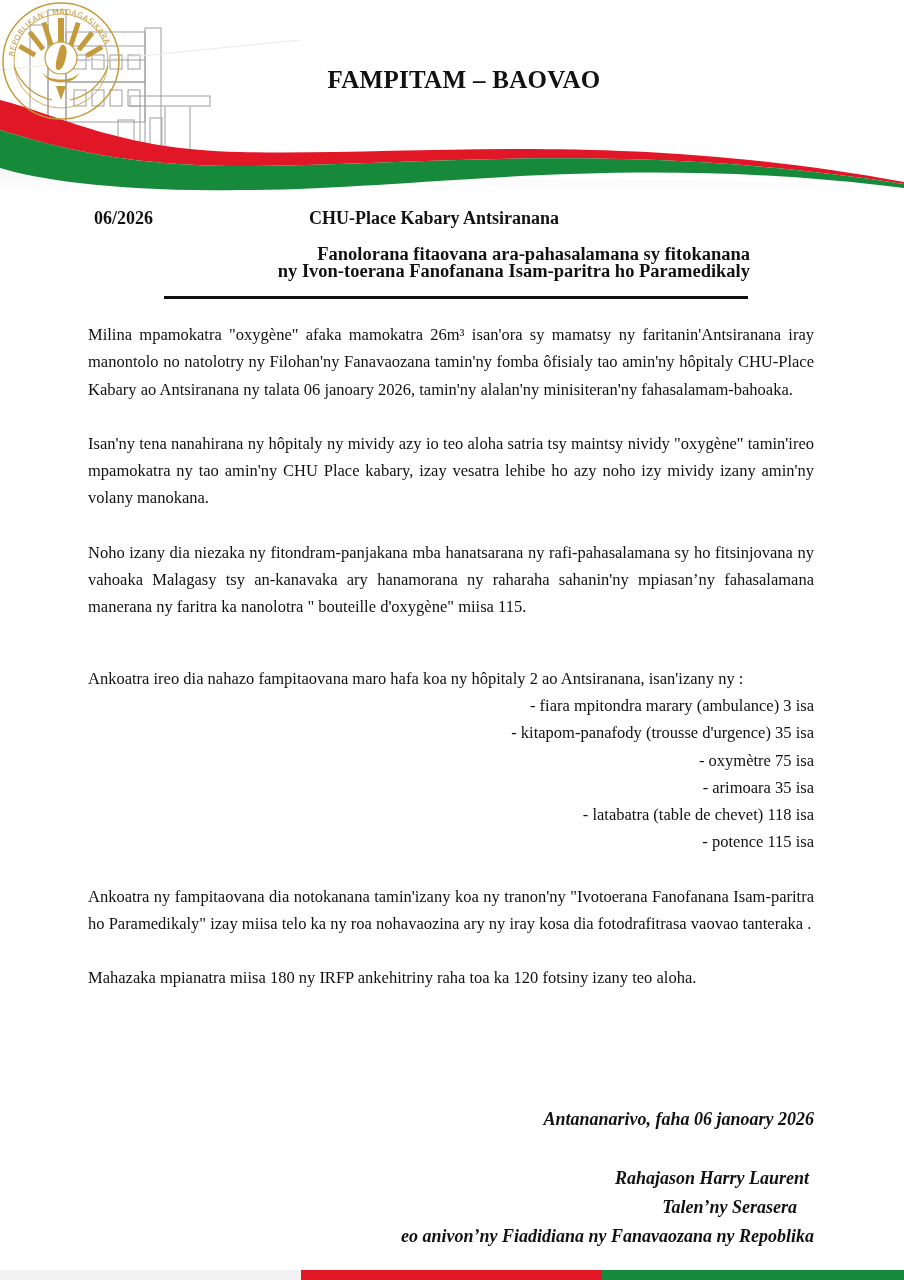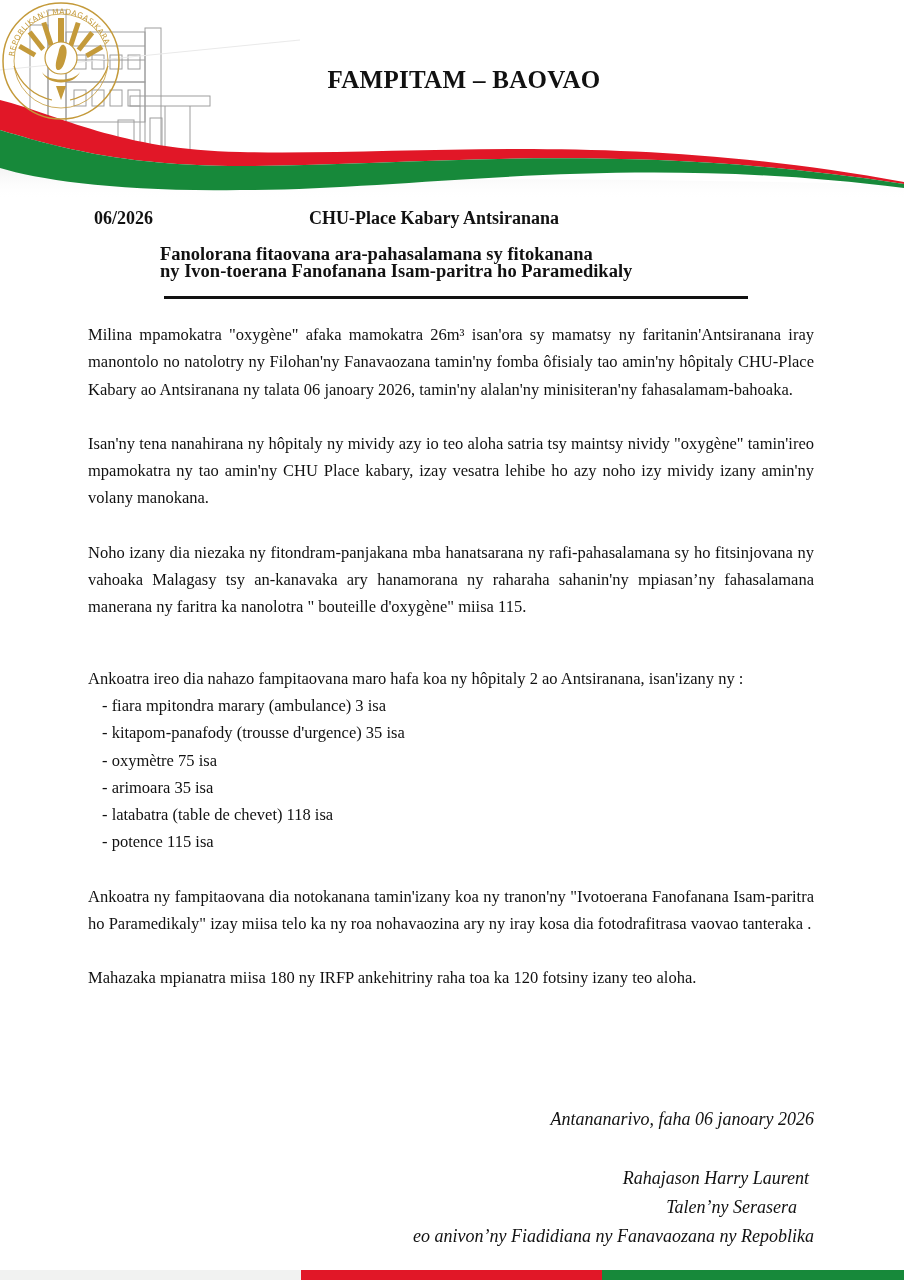--- a/index.html
+++ b/index.html
@@ -14,33 +14,33 @@
     position: absolute; left: 0; width: 904px; top: 66px; text-align: center;
     font-weight: bold; font-size: 25px; letter-spacing: 0.3px; margin-left: 12px;
   }
   .emblem { position: absolute; left: 747px; top: 22px; width: 122px; height: 122px; }
 
   .ref-row { position: absolute; top: 208px; left: 94px; width: 700px; height: 24px; }
   .ref-num { position: absolute; left: 0; top: 0; font-weight: bold; font-size: 18px; }
   .place { position: absolute; left: 215px; top: 0; font-weight: bold; font-size: 18px; text-align: center; }
 
   .subtitle {
-    position: absolute; top: 246px; left: 160px; width: 590px; text-align: left;
+    position: absolute; top: 246px; left: 160px; width: 590px; text-align: right;
     font-weight: bold; font-size: 18.5px; line-height: 17px;
   }
   .title-rule { position: absolute; top: 296px; left: 164px; width: 584px; height: 3px; background: #111; }
 
   .body { position: absolute; left: 88px; top: 321px; width: 726px; font-size: 16.5px; line-height: 27.3px; }
   .para { text-align: justify; margin: 0 0 27px 0; }
   .para.tight { margin-bottom: 0; margin-top: 44px; }
   .items { margin: 0 0 27px 14px; padding: 0; list-style: none; }
-  .items li { margin: 0; }
+  .items li { margin: 0; text-align: right; }
   .items li::before { content: "- "; }
 
-  .sign { position: absolute; right: 90px; font-style: italic; font-weight: normal; font-size: 18px; text-align: left; }
+  .sign { position: absolute; right: 90px; font-style: italic; font-weight: bold; font-size: 18px; text-align: left; }
   .date-line { top: 1109px; }
   .name-line { top: 1168px; right: 95px; }
   .role-line { top: 1197px; right: 107px; }
   .office-line { top: 1226px; }
 
   .footer-bar { position: absolute; left: 0; bottom: 0; width: 904px; height: 10px; display: flex; }
   .fb-grey { width: 301px; background: #f1f2f1; }
   .fb-red { width: 301px; background: #e11727; }
   .fb-green { width: 302px; background: #17893a; }
 </style>

